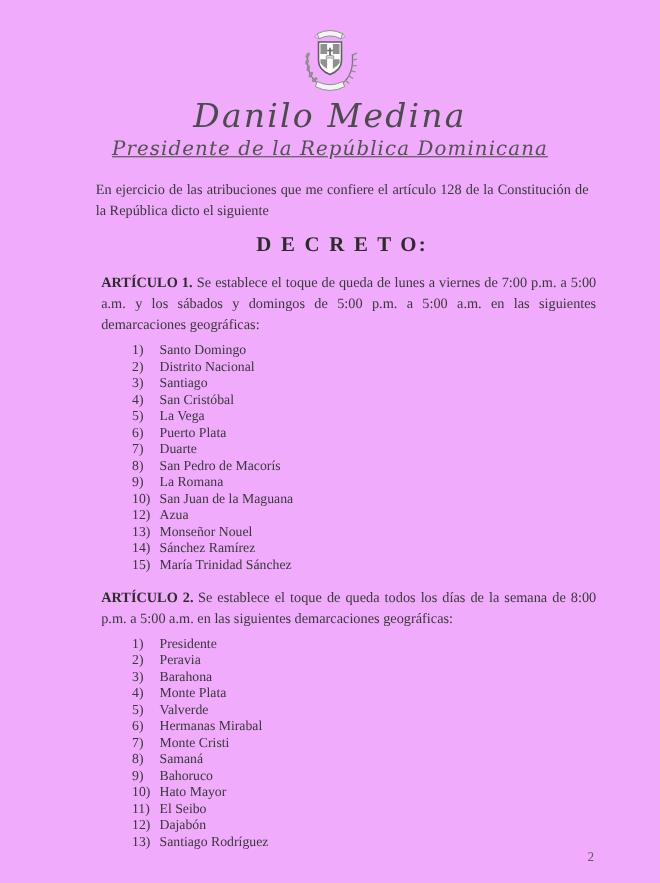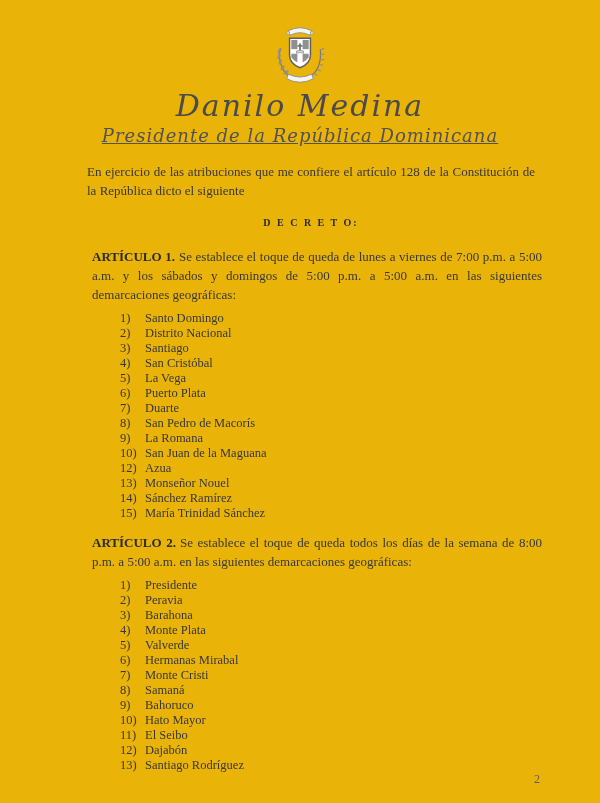--- a/index.html
+++ b/index.html
@@ -4,21 +4,21 @@
 <style>
   html, body {
     margin: 0;
     padding: 0;
     background: #ffffff;
   }
   .page {
     position: relative;
     width: 600px;
     height: 803px;
-    background: #eab308;
+    background: #f0abfc;
     overflow: hidden;
     font-family: "Liberation Serif", serif;
     color: #383838;
   }
   
   .letterhead {
     text-align: center;
     padding-top: 22px;
   }
   .emblem {
@@ -47,21 +47,21 @@
   .content {
     margin: 16px 58px 0 80px;
     font-size: 13px;
     line-height: 19px;
     text-align: justify;
   }
   .intro { margin: 7px; }
   .decree-heading {
     text-align: center;
     font-weight: bold;
-    font-size: 10px;
+    font-size: 19px;
     line-height: 19px;
     letter-spacing: 2px;
     margin: 13px 0 15px 0;
     color: #2c2c2c;
   }
   .article-paragraph { margin: 12px 0 0 12px; }
   .article-label {
     font-weight: bold;
     color: #2c2c2c;
     margin-right: 4px;

